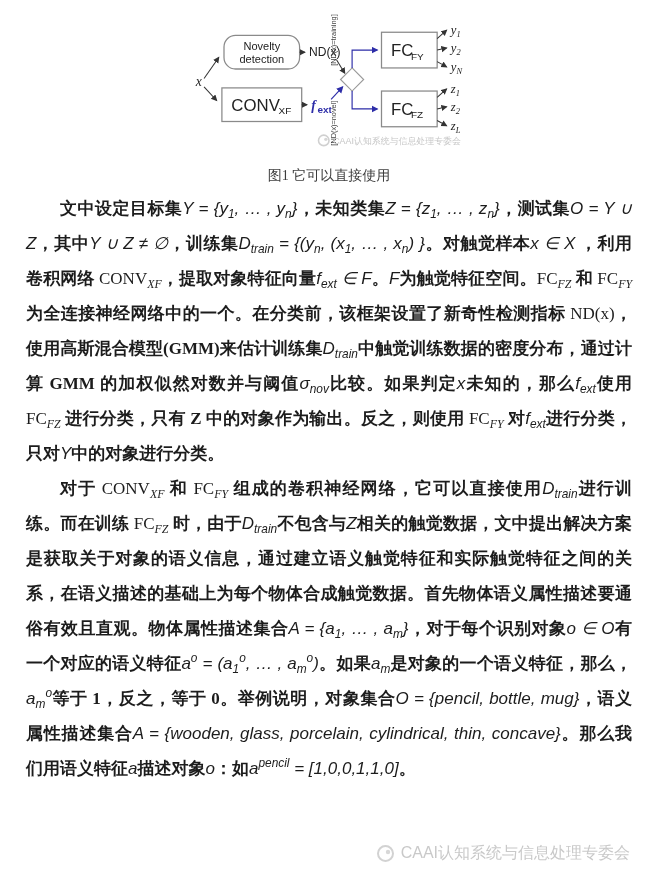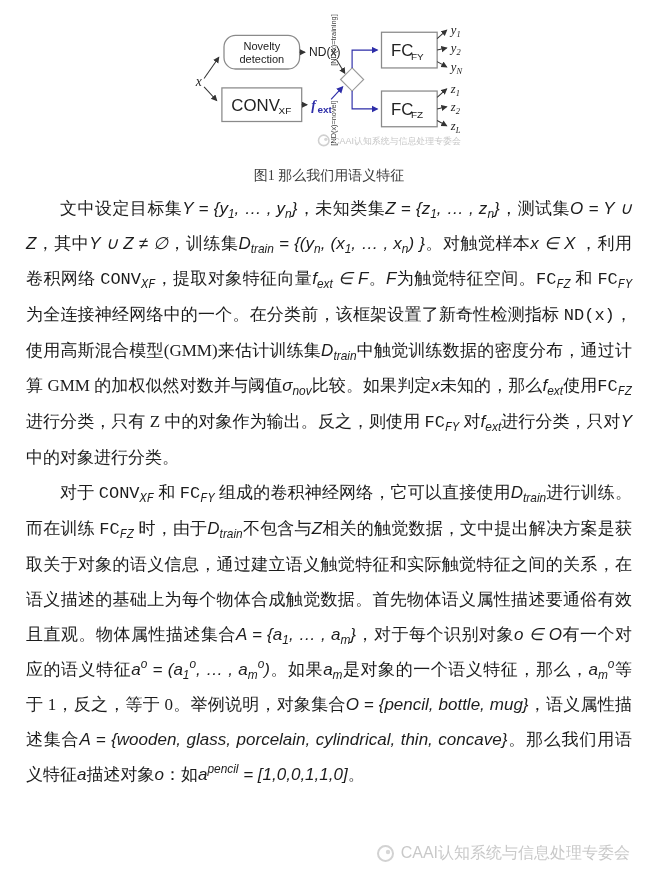--- a/index.html
+++ b/index.html
@@ -24,22 +24,22 @@
   .box{fill:#ffffff;stroke:#8a8a8a;stroke-width:1.2;}
   .ln{stroke:#333;stroke-width:1;fill:none;}
   .lnb{stroke:#2d2da8;stroke-width:1.1;fill:none;}
 
   .caption{text-align:center;font-size:14px;color:#3c3c3c;margin-top:10px;}
 
   .content{padding:6px 26px 0 26px;font-size:17px;line-height:35px;
            text-align:justify;}
   .content p{margin:0;text-indent:2em;}
   .mi{font-family:Liberation Sans, sans-serif;font-style:italic;}
-  .mr{font-family:Liberation Mono, monospace;font-style:normal;}
-  .cn{font-style:normal;}
+  .mr{font-family:Liberation Serif, serif;font-style:normal;}
+  .cn{font-style:normal;font-weight:bold;}
   .content sub,.content sup{font-size:70%;line-height:0;font-style:italic;}
 
   .footer-wm{position:absolute;right:28px;top:843px;display:flex;align-items:center;gap:6px;
              font-family:"Liberation Sans","DejaVu Sans",sans-serif;
              font-size:16px;color:#c9c9c9;}
 </style>
 </head>
 <body>
 
 <div class="fig-wrap">
@@ -102,21 +102,21 @@
     <text class="out" x="251" y="100"><tspan>z</tspan><tspan class="sub8" dy="3">2</tspan></text>
     <text class="out" x="251" y="118"><tspan>z</tspan><tspan class="sub8" dy="3">L</tspan></text>
 
     <g>
       <circle cx="130" cy="128" r="5" fill="none" stroke="#d0d0d0" stroke-width="1.5"></circle>
       <circle cx="132" cy="127" r="1.6" fill="#d6d6d6"></circle>
       <text class="wm-fig" x="139" y="131">CAAI认知系统与信息处理专委会</text>
     </g>
   </svg>
 
-  <div class="caption">图1 那么我们用语义特征</div>
+  <div class="caption">图1 它可以直接使用</div>
 </div>
 
 <div class="content">
   <p><span class="cn">文中设定目标集</span><span class="mi">Y = {y<sub>1</sub>, … , y<sub>n</sub>}</span><span class="cn">，未知类集</span><span class="mi">Z = {z<sub>1</sub>, … , z<sub>n</sub>}</span><span class="cn">，测试集</span><span class="mi">O = Y ∪ Z</span><span class="cn">，其中</span><span class="mi">Y ∪ Z ≠ ∅</span><span class="cn">，训练集</span><span class="mi">D<sub>train</sub>  =  {(y<sub>n</sub>, (x<sub>1</sub>, … , x<sub>n</sub>)  }</span><span class="cn">。对触觉样本</span><span class="mi">x ∈ X</span><span class="cn"> ，利用卷积网络 </span><span class="mr">CONV<sub>XF</sub></span><span class="cn">，提取对象特征向量</span><span class="mi">f<sub>ext</sub> ∈ F</span><span class="cn">。</span><span class="mi">F</span><span class="cn">为触觉特征空间。</span><span class="mr">FC<sub>FZ</sub></span><span class="cn"> 和 </span><span class="mr">FC<sub>FY</sub></span><span class="cn">为全连接神经网络中的一个。在分类前，该框架设置了新奇性检测指标 </span><span class="mr">ND(x)</span><span class="cn">，使用高斯混合模型(GMM)来估计训练集</span><span class="mi">D<sub>train</sub></span><span class="cn">中触觉训练数据的密度分布，通过计算 GMM 的加权似然对数并与阈值</span><span class="mi">σ<sub>nov</sub></span><span class="cn">比较。如果判定</span><span class="mi">x</span><span class="cn">未知的，那么</span><span class="mi">f<sub>ext</sub></span><span class="cn">使用</span><span class="mr">FC<sub>FZ</sub></span><span class="cn"> 进行分类，只有 Z 中的对象作为输出。反之，则使用 </span><span class="mr">FC<sub>FY</sub></span><span class="cn"> 对</span><span class="mi">f<sub>ext</sub></span><span class="cn">进行分类，只对</span><span class="mi">Y</span><span class="cn">中的对象进行分类。</span></p>
   <p><span class="cn">对于 </span><span class="mr">CONV<sub>XF</sub></span><span class="cn"> 和 </span><span class="mr">FC<sub>FY</sub></span><span class="cn"> 组成的卷积神经网络，它可以直接使用</span><span class="mi">D<sub>train</sub></span><span class="cn">进行训练。而在训练 </span><span class="mr">FC<sub>FZ</sub></span><span class="cn"> 时，由于</span><span class="mi">D<sub>train</sub></span><span class="cn">不包含与</span><span class="mi">Z</span><span class="cn">相关的触觉数据，文中提出解决方案是获取关于对象的语义信息，通过建立语义触觉特征和实际触觉特征之间的关系，在语义描述的基础上为每个物体合成触觉数据。首先物体语义属性描述要通俗有效且直观。物体属性描述集合</span><span class="mi">A = {a<sub>1</sub>, … , a<sub>m</sub>}</span><span class="cn">，对于每个识别对象</span><span class="mi">o ∈ O</span><span class="cn">有一个对应的语义特征</span><span class="mi">a<sup>o</sup> = (a<sub>1</sub><sup>o</sup>, … , a<sub>m</sub><sup>o</sup>)</span><span class="cn">。如果</span><span class="mi">a<sub>m</sub></span><span class="cn">是对象的一个语义特征，那么，</span><span class="mi">a<sub>m</sub><sup>o</sup></span><span class="cn">等于 1，反之，等于 0。举例说明，对象集合</span><span class="mi">O = {pencil, bottle, mug}</span><span class="cn">，语义属性描述集合</span><span class="mi">A = {wooden, glass, porcelain, cylindrical, thin, concave}</span><span class="cn">。那么我们用语义特征</span><span class="mi">a</span><span class="cn">描述对象</span><span class="mi">o</span><span class="cn">：如</span><span class="mi">a<sup>pencil</sup> = [1,0,0,1,1,0]</span><span class="cn">。</span></p>
 </div>
 
 <div class="footer-wm">
   <svg width="19" height="19" viewBox="0 0 19 19">
     <circle cx="9.5" cy="9.5" r="7.5" fill="none" stroke="#d2d2d2" stroke-width="2"></circle>

